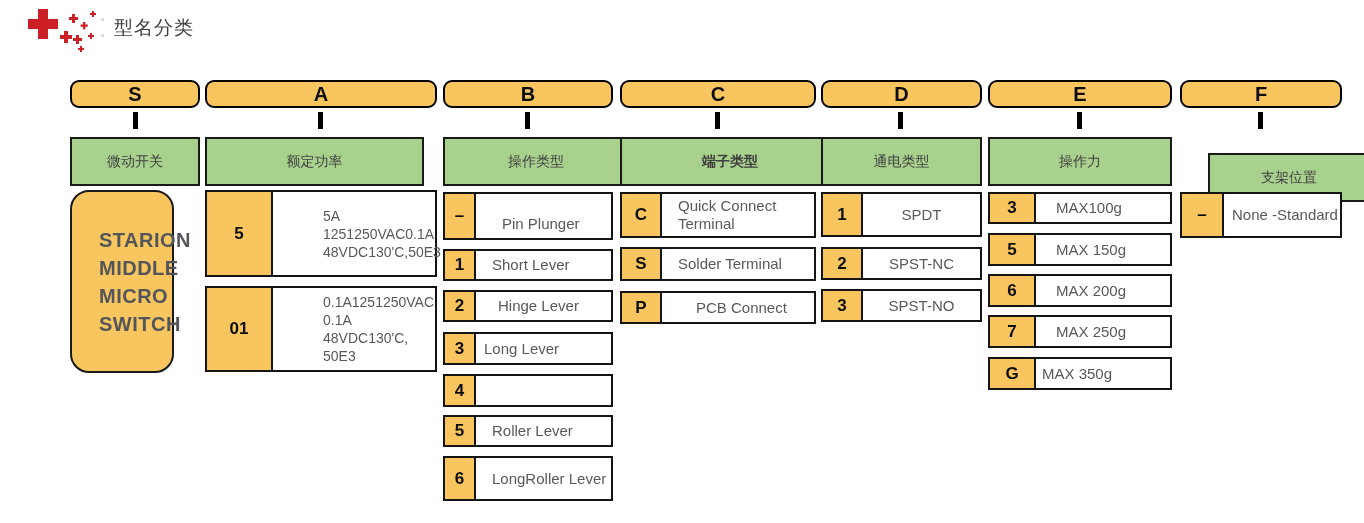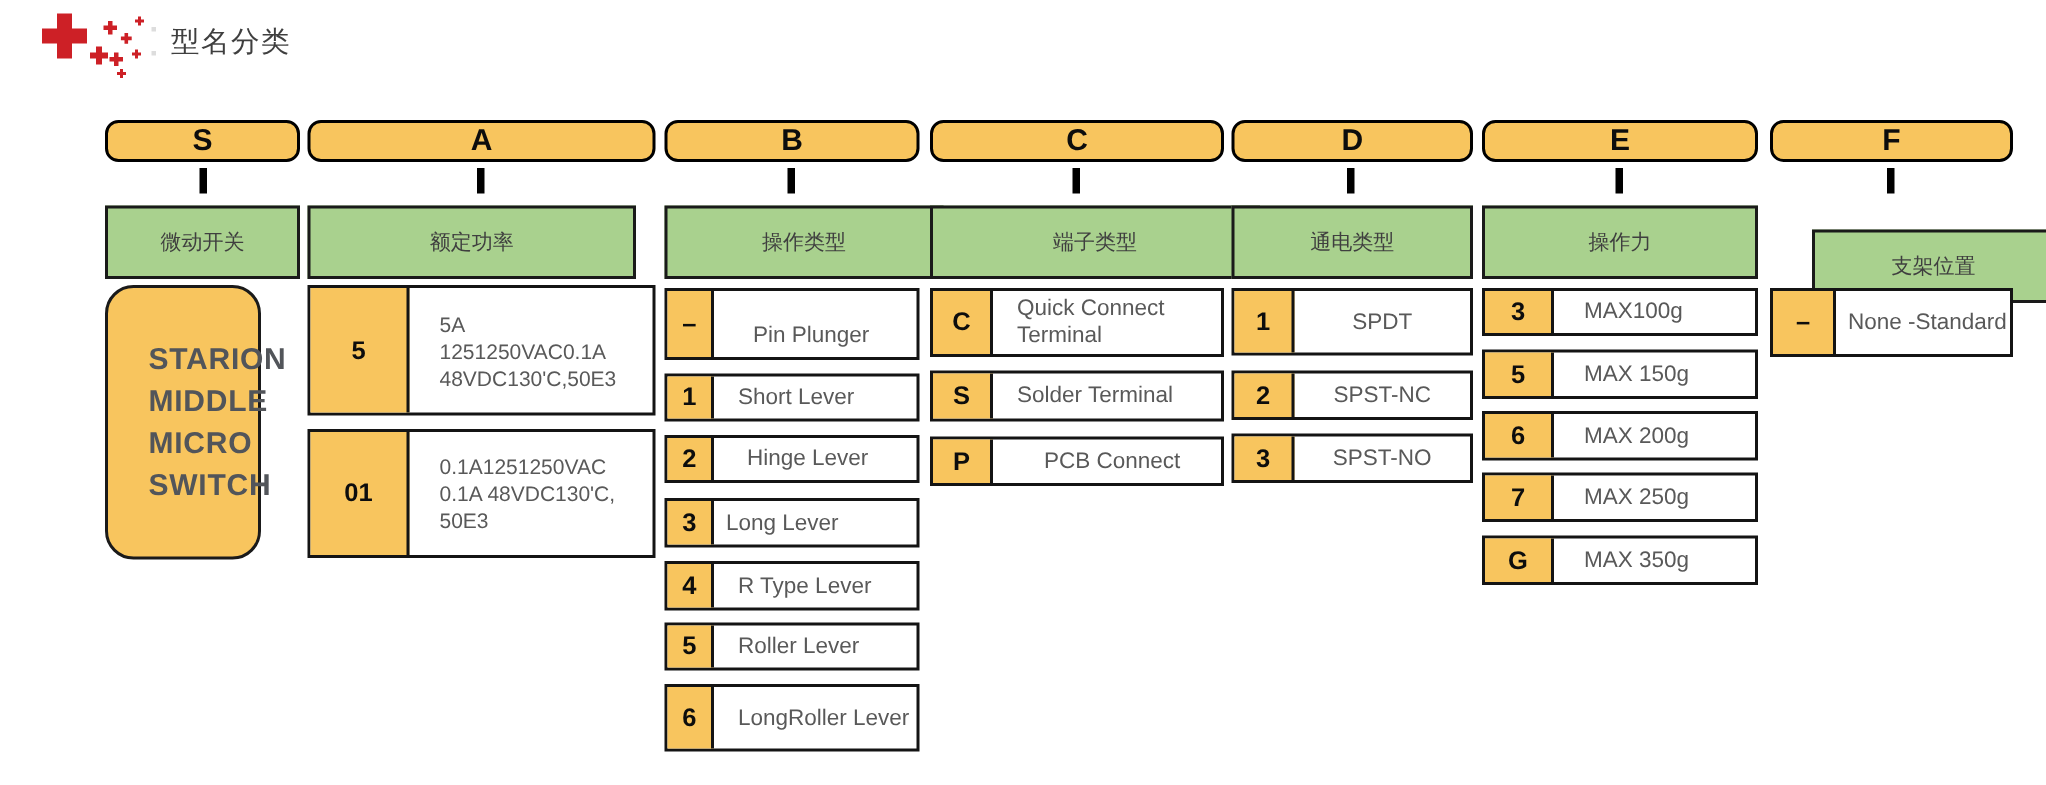--- a/index.html
+++ b/index.html
@@ -40,21 +40,21 @@
   .opt .code {
     background:#F8C55E; border-right:2px solid #141414;
     display:flex; align-items:center; justify-content:center;
     font-size:17px; font-weight:bold; color:#0d0d0d; flex:0 0 auto; height:100%;
   }
   .opt .lbl {
     flex:1; display:flex; align-items:center;
     font-size:15px; color:#595959; line-height:18px;
     padding-left:16px; white-space:pre-line;
   }
-  .opt .lbl.small { font-size:14px; padding-left:20px; }
+  .opt .lbl.small { font-size:14px; padding-left:20px;margin-left:30px; }
   .opt .lbl.center { justify-content:center; padding-left:0; }
   .opt .lbl.tight { padding-left:8px; }
 
   
   .cw-a { width:66px; } .cw-b { width:31px; } .cw-c { width:40px; }
   .cw-d { width:40px; } .cw-e { width:46px; } .cw-f { width:42px; }
 </style>
 </head>
 <body>
 
@@ -126,36 +126,35 @@
   <div class="opt" style="left:443px; top:290px; width:170px; height:32px;">
     <div class="code cw-b">2</div>
     <div class="lbl" style="padding-left:22px;">Hinge Lever</div>
   </div>
   <div class="opt" style="left:443px; top:332px; width:170px; height:33px;">
     <div class="code cw-b">3</div>
     <div class="lbl tight">Long Lever</div>
   </div>
   <div class="opt" style="left:443px; top:374px; width:170px; height:33px;">
     <div class="code cw-b">4</div>
-    <div class="lbl">R Type Lever</div>
   </div>
   <div class="opt" style="left:443px; top:415px; width:170px; height:32px;">
     <div class="code cw-b">5</div>
     <div class="lbl">Roller Lever</div>
   </div>
   <div class="opt" style="left:443px; top:456px; width:170px; height:45px;">
     <div class="code cw-b">6</div>
     <div class="lbl">LongRoller Lever</div>
   </div>
 
   <div class="letter-box" style="left:620px; top:80px; width:196px;">
       <span>C</span>
     </div>
   <div class="connector" style="left:715px;"></div>
-  <div class="green-box" style="left:620px; width:220px;">端子类型</div>
+  <div class="green-box" style="left:620px; width:220px;font-weight:bold;">端子类型</div>
   <div class="opt" style="left:620px; top:192px; width:196px; height:46px;">
     <div class="code cw-c">C</div>
     <div class="lbl">Quick Connect
 Terminal</div>
   </div>
   <div class="opt" style="left:620px; top:247px; width:196px; height:34px;">
     <div class="code cw-c">S</div>
     <div class="lbl">Solder Terminal</div>
   </div>
   <div class="opt" style="left:620px; top:291px; width:196px; height:33px;">
@@ -197,21 +196,21 @@
   <div class="opt" style="left:988px; top:274px; width:184px; height:33px;">
     <div class="code cw-e">6</div>
     <div class="lbl" style="padding-left:20px;">MAX 200g</div>
   </div>
   <div class="opt" style="left:988px; top:315px; width:184px; height:33px;">
     <div class="code cw-e">7</div>
     <div class="lbl" style="padding-left:20px;">MAX 250g</div>
   </div>
   <div class="opt" style="left:988px; top:357px; width:184px; height:33px;">
     <div class="code cw-e">G</div>
-    <div class="lbl" style="padding-left:20px;">MAX 350g</div>
+    <div class="lbl" style="padding-left:6px;">MAX 350g</div>
   </div>
 
   <div class="letter-box" style="left:1180px; top:80px; width:162px;">
       <span>F</span>
     </div>
   <div class="connector" style="left:1258px;"></div>
   <div class="green-box" style="left:1208px; width:162px;margin-top:16px;">支架位置</div>
   <div class="opt" style="left:1180px; top:192px; width:162px; height:46px;">
     <div class="code cw-f">–</div>
     <div class="lbl tight">None -Standard</div>

